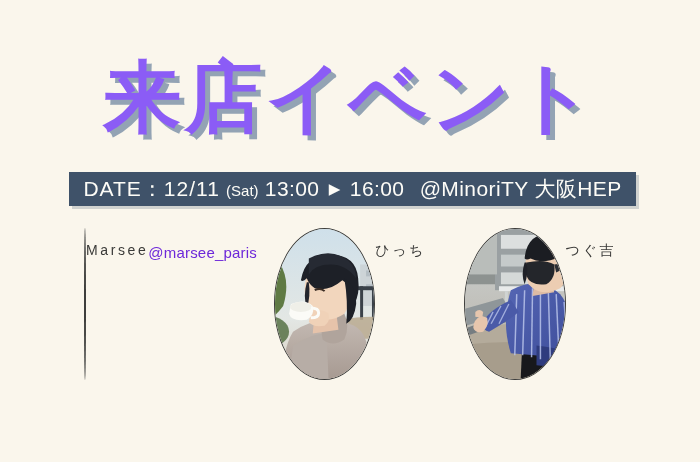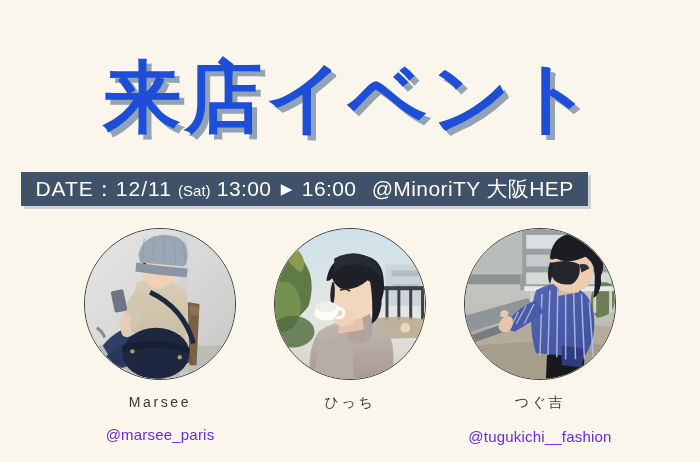--- a/index.html
+++ b/index.html
@@ -39,32 +39,33 @@
   .headline {
     position: absolute;
     top: 58px;
     left: 0;
     width: 700px;
     text-align: center;
     font-size: 78px;
     line-height: 1;
     font-weight: 700;
     letter-spacing: 3px;
-    color: #1d4ed8;
+    color: #8b5cf6;
     white-space: nowrap;
     text-shadow: 5px 5px 0 #93a3b4;
   }
 
   
   .banner-wrap {
     position: absolute;
     top: 172px;
     left: 0;
     width: 609px;
     text-align: center;
+    padding-left: 48px;
   }
   .banner {
     display: inline-block;
     background: #3f5269;
     color: #fdfcf7;
     padding: 5px 14px 6px 14px;
     font-size: 21px;
     line-height: 1.1;
     letter-spacing: 0.4px;
     white-space: nowrap;
@@ -89,21 +90,21 @@
     top: 228px;
     left: 0;
     width: 700px;
     display: flex;
     justify-content: center;
     gap: 38px;
   }
   .card {
     width: 152px;
     display: flex;
-    flex-direction: column;
+    flex-direction: row;
   }
   .avatar {
     width: 152px;
     height: 152px;
     border-radius: 50%;
     overflow: hidden;
     position: relative;
     border: 1px solid #3e3e3c;
     box-sizing: border-box;
     background: #cfd2d0;
@@ -338,17 +339,16 @@
 
           <path d="M88 34 q18 -4 28 2 q2 14 -8 20 q-16 2 -20 -8 q-2 -8 0 -14 z" fill="#24262b"></path>
           <path d="M116 36 q8 -2 10 4 l-8 4 z" fill="#2b2e34"></path>
 
           <path d="M86 30 q2 -26 28 -26 q24 0 26 22 q2 18 -6 28 q-2 -20 -12 -26 q-18 8 -30 2 q-4 2 -6 0 z" fill="#1b1d22"></path>
           <path d="M128 28 q10 8 10 26 q-2 14 -8 16 q4 -24 -2 -42 z" fill="#1b1d22"></path>
           <path d="M86 34 q-4 12 0 22 q4 -10 2 -22 z" fill="#1f2127"></path>
         </svg>
       </div>
       <div class="card-name">つぐ吉</div>
-      <div class="card-handle">@tugukichi__fashion</div>
     </div>
 
   </div>
 </div>
 
 </body></html>

